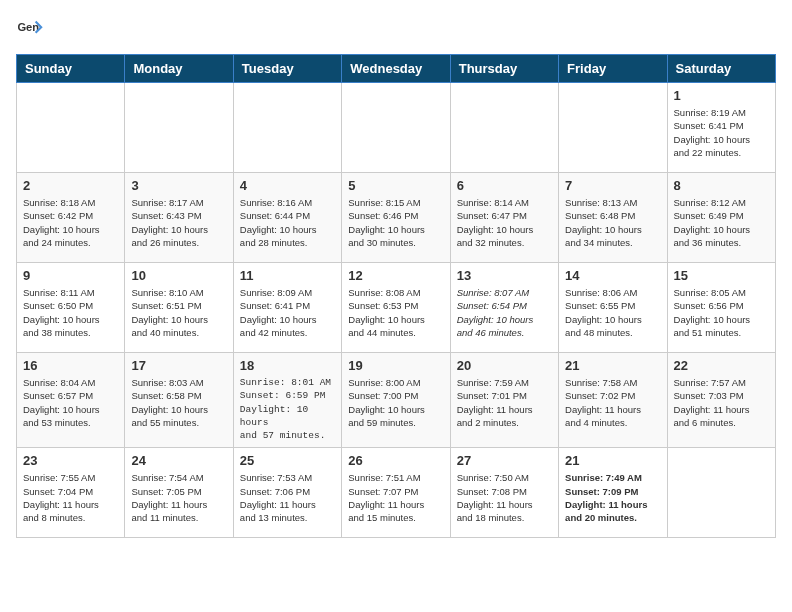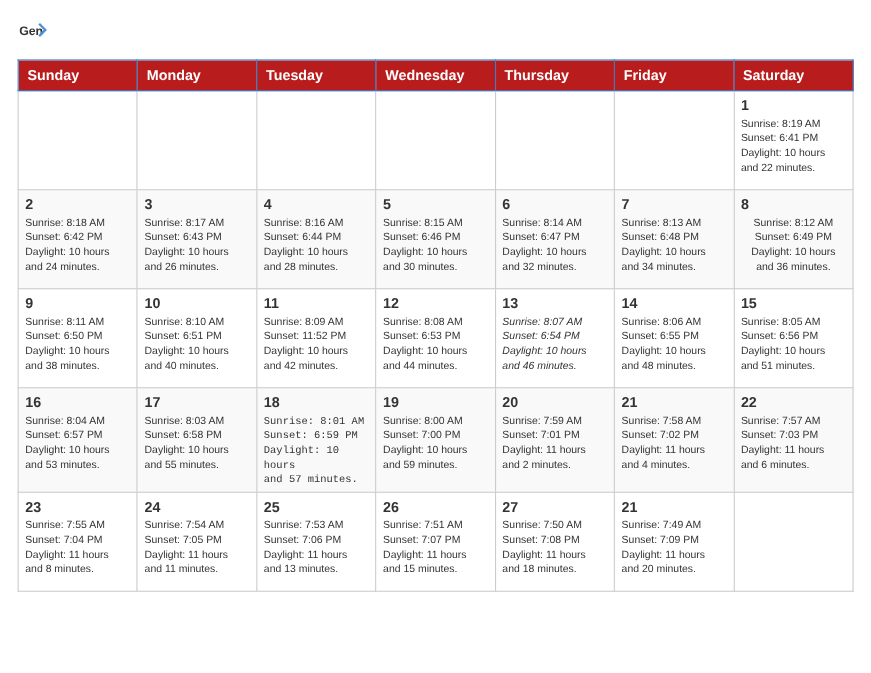--- a/index.html
+++ b/index.html
@@ -46,21 +46,21 @@
     .location-title {
       font-size: 14px;
       color: #555;
     }
     .calendar {
       width: 100%;
       border-collapse: collapse;
       border: 1px solid #ccc;
     }
     .calendar th {
-      background: #b91c1c;
+      background: #0c4a6e;
       color: #fff;
       font-size: 13px;
       font-weight: bold;
       padding: 6px 8px;
       text-align: left;
       border: 1px solid #3a7fc9;
     }
     .calendar td {
       vertical-align: top;
       border: 1px solid #ccc;
@@ -178,21 +178,21 @@
         </td>
         <td>
           <span class="day-number">7</span>
           <div class="day-info" style="white-space: pre-line;">Sunrise: 8:13 AM
 Sunset: 6:48 PM
 Daylight: 10 hours
 and 34 minutes.</div>
         </td>
         <td>
           <span class="day-number">8</span>
-          <div class="day-info" style="white-space: pre-line; text-align: center;">Sunrise: 8:12 AM
+          <div class="day-info" style="white-space: pre-line;">Sunrise: 8:12 AM
 Sunset: 6:49 PM
 Daylight: 10 hours
 and 36 minutes.</div>
         </td>
       </tr>
       <tr class="week-row">
         <td>
           <span class="day-number">9</span>
           <div class="day-info" style="white-space: pre-line;">Sunrise: 8:11 AM
 Sunset: 6:50 PM
@@ -202,21 +202,21 @@
         <td>
           <span class="day-number">10</span>
           <div class="day-info" style="white-space: pre-line;">Sunrise: 8:10 AM
 Sunset: 6:51 PM
 Daylight: 10 hours
 and 40 minutes.</div>
         </td>
         <td>
           <span class="day-number">11</span>
           <div class="day-info" style="white-space: pre-line;">Sunrise: 8:09 AM
-Sunset: 11:52 PM
+Sunset: 6:41 PM
 Daylight: 10 hours
 and 42 minutes.</div>
         </td>
         <td>
           <span class="day-number">12</span>
           <div class="day-info" style="white-space: pre-line;">Sunrise: 8:08 AM
 Sunset: 6:53 PM
 Daylight: 10 hours
 and 44 minutes.</div>
         </td>
@@ -324,21 +324,21 @@
         </td>
         <td>
           <span class="day-number">27</span>
           <div class="day-info" style="white-space: pre-line;">Sunrise: 7:50 AM
 Sunset: 7:08 PM
 Daylight: 11 hours
 and 18 minutes.</div>
         </td>
         <td>
           <span class="day-number">21</span>
-          <div class="day-info" style="white-space: pre-line;">Sunrise: 7:49 AM
+          <div class="day-info" style="white-space: pre-line; font-weight: bold;">Sunrise: 7:49 AM
 Sunset: 7:09 PM
 Daylight: 11 hours
 and 20 minutes.</div>
         </td>
         <td class="empty-cell"></td>
       </tr>
     </tbody>
 </table>
 
 </body></html>

